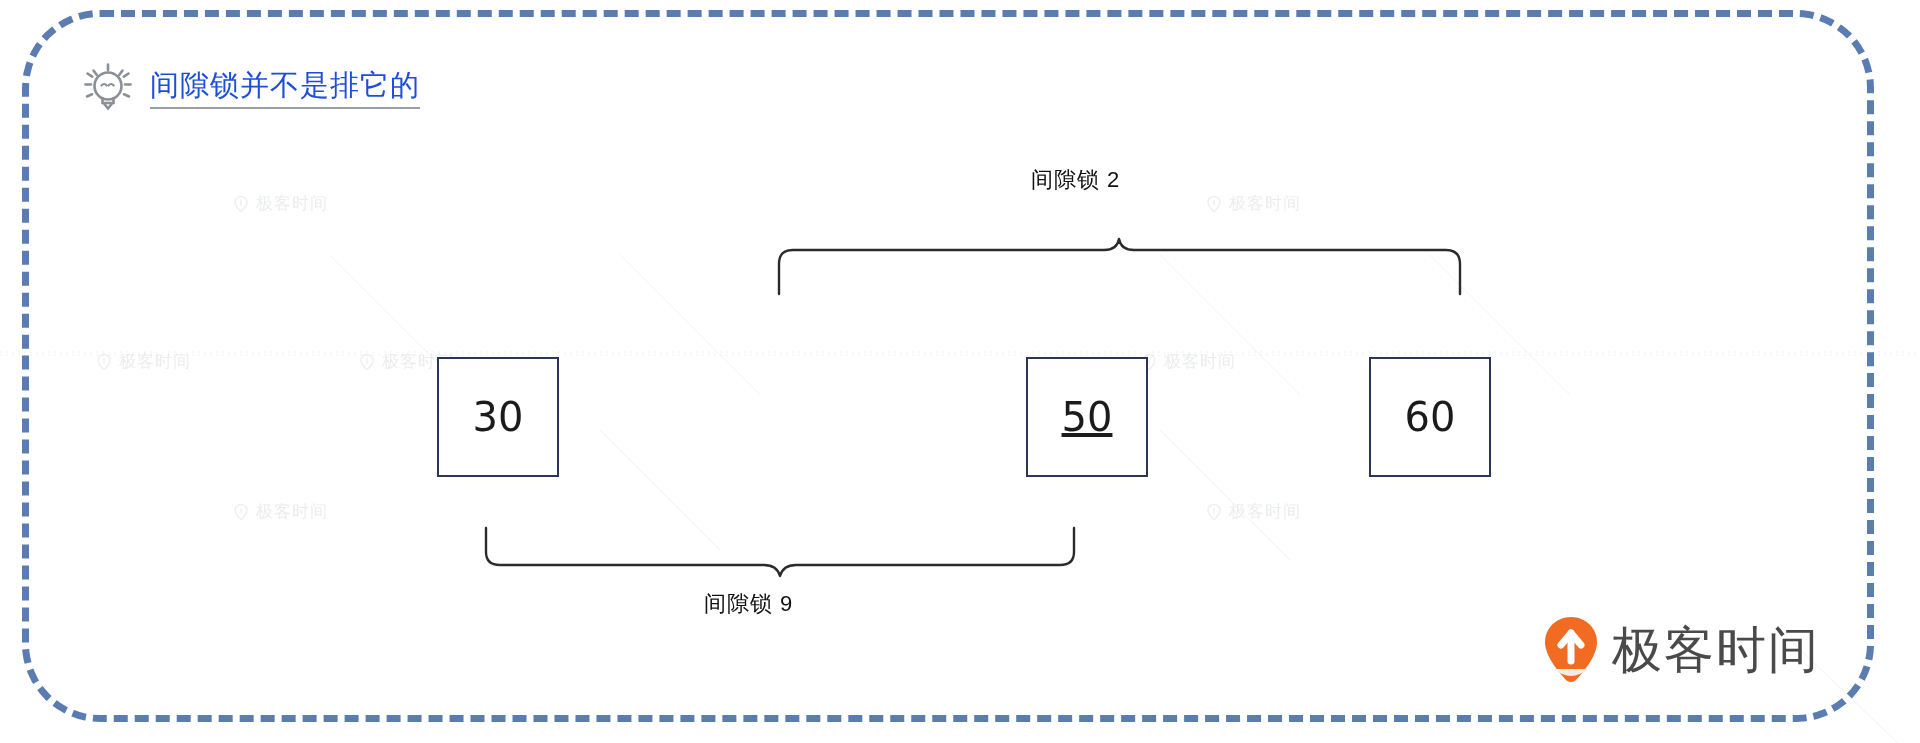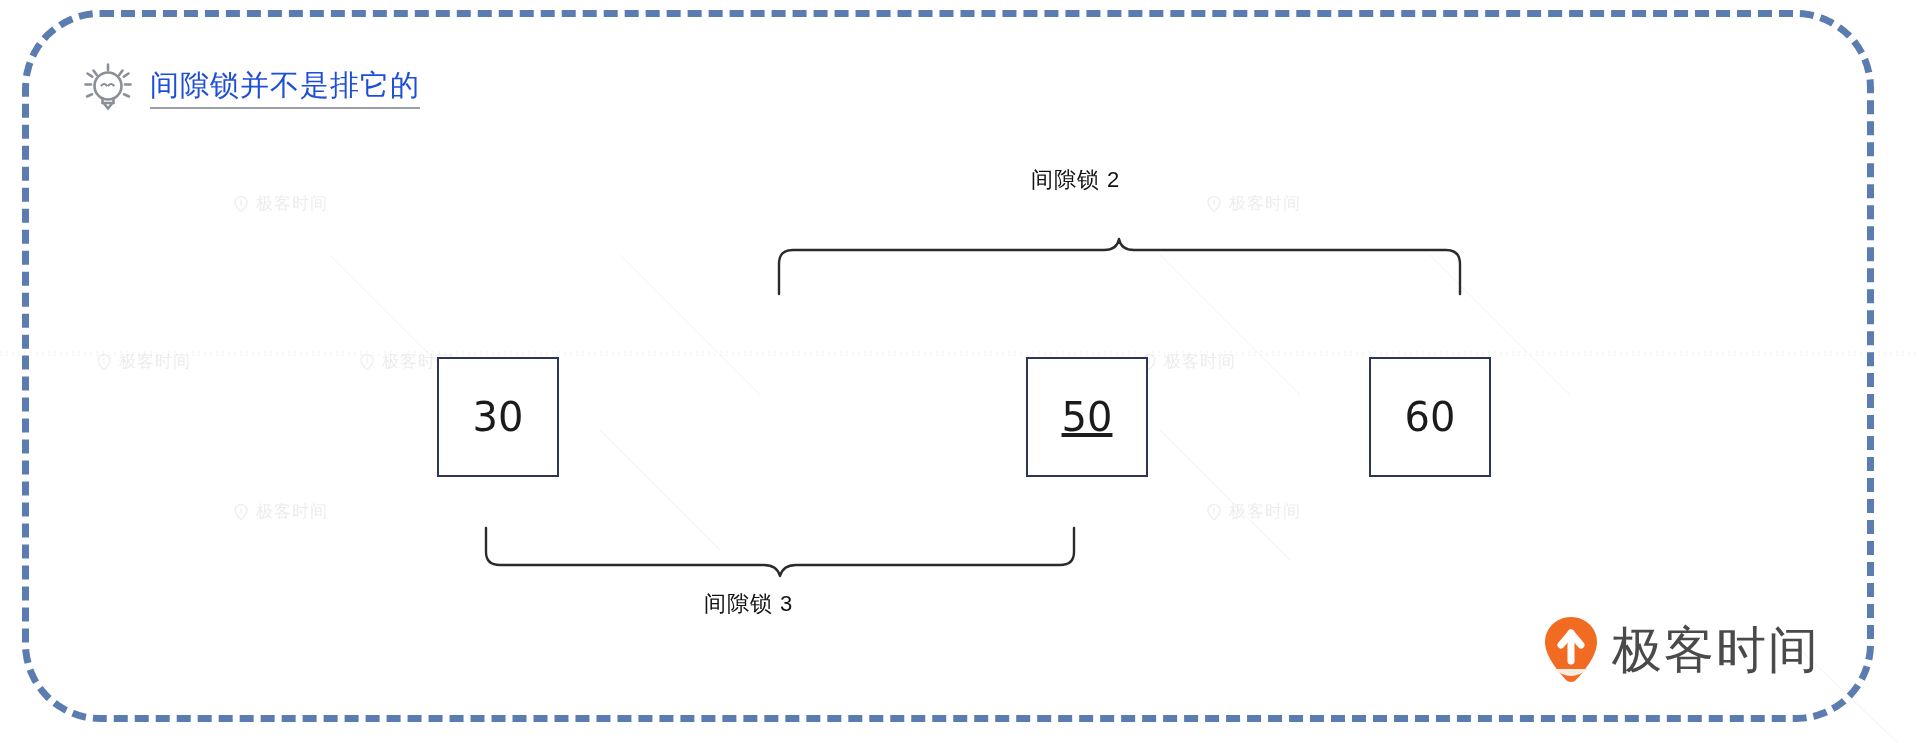--- a/index.html
+++ b/index.html
@@ -228,21 +228,21 @@
   </svg>
   <div class="brace-label" style="left:1031px; top:165px;">间隙锁 2</div>
 
   <div class="value-box" style="left:437px; top:357px;">30</div>
   <div class="value-box" style="left:1026px; top:357px;text-decoration:underline;">50</div>
   <div class="value-box" style="left:1321px; top:357px;margin-left:48px;">60</div>
 
   <svg class="brace" style="left:470px; top:520px;" width="620" height="60" viewBox="0 0 620 60">
     <path d="M16,8 L16,32 Q16,45 30,45 L294,45 Q307,45 310,56 Q313,45 326,45 L590,45 Q604,45 604,32 L604,8" fill="none" stroke="#2b2b2b" stroke-width="2.4" stroke-linecap="round" stroke-linejoin="round"></path>
   </svg>
-  <div class="brace-label" style="left:704px; top:589px;">间隙锁 3</div>
+  <div class="brace-label" style="left:704px; top:589px;">间隙锁 9</div>
 
   <div class="brand">
     <svg width="56" height="70" viewBox="0 0 56 70">
       <path d="M28 2C13.6 2 2 13.2 2 27c0 13.5 12.3 28.5 20.8 37.8 2.8 3 7.6 3 10.4 0C41.7 55.5 54 40.5 54 27 54 13.2 42.4 2 28 2z" fill="#f26b22"></path>
       <path d="M28 18 L28 46" stroke="#ffffff" stroke-width="7" stroke-linecap="round" fill="none"></path>
       <path d="M18 30 L28 18 L38 30" stroke="#ffffff" stroke-width="7" fill="none" stroke-linecap="round" stroke-linejoin="round"></path>
       <path d="M11 54 Q28 68 45 54" stroke="#f9f3ef" stroke-width="0" fill="#f4ece3"></path>
     </svg>
     <div class="brand-text">极客时间</div>
   </div>

